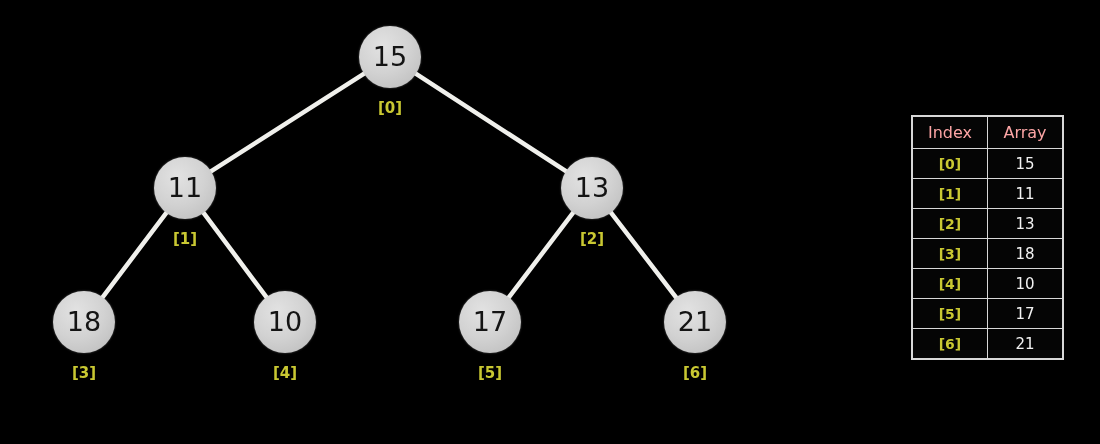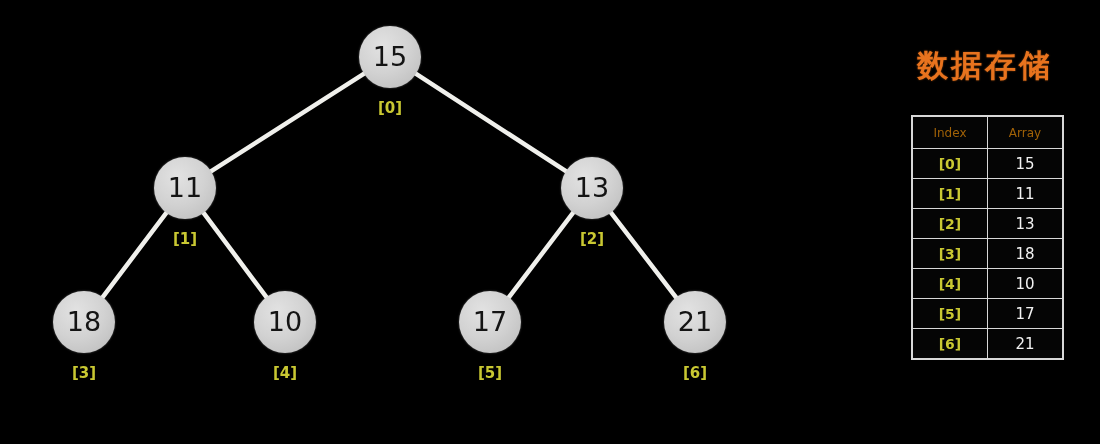--- a/index.html
+++ b/index.html
@@ -88,22 +88,22 @@
     height: 29px;
     text-align: center;
     vertical-align: middle;
     font-family: "DejaVu Sans", sans-serif;
     font-size: 14px;
     color: #f0f0f0;
     padding: 0;
     background: #050505;
   }
   #data-table td.hdr {
-    font-size: 12px;
-    color: #a16207;
+    font-size: 16px;
+    color: #fca5a5;
     height: 31px;
   }
   #data-table td.idx {
     color: #c9c832;
     font-weight: 700;
     font-size: 14px;
   }
   #data-table td.val {
     color: #f2f2f2;
     font-size: 15px;
@@ -151,21 +151,20 @@
       </div>
       <div class="idx-label" style="left: 450px; top: 364px; width: 80px;">[5]</div>
       <div class="tree-node" style="left: 664px; top: 291px; width: 62px; height: 62px; font-size: 27px;">
         <span>21</span>
       </div>
       <div class="idx-label" style="left: 655px; top: 364px; width: 80px;">[6]</div>
     </div>
 
   <div id="panel">
 
-    <div id="panel-title">数据存储</div>
 
     <table id="data-table">
       <thead>
         <tr>
           <td class="hdr">Index</td>
           <td class="hdr">Array</td>
         </tr>
       </thead>
       <tbody id="table-body">
           <tr>

